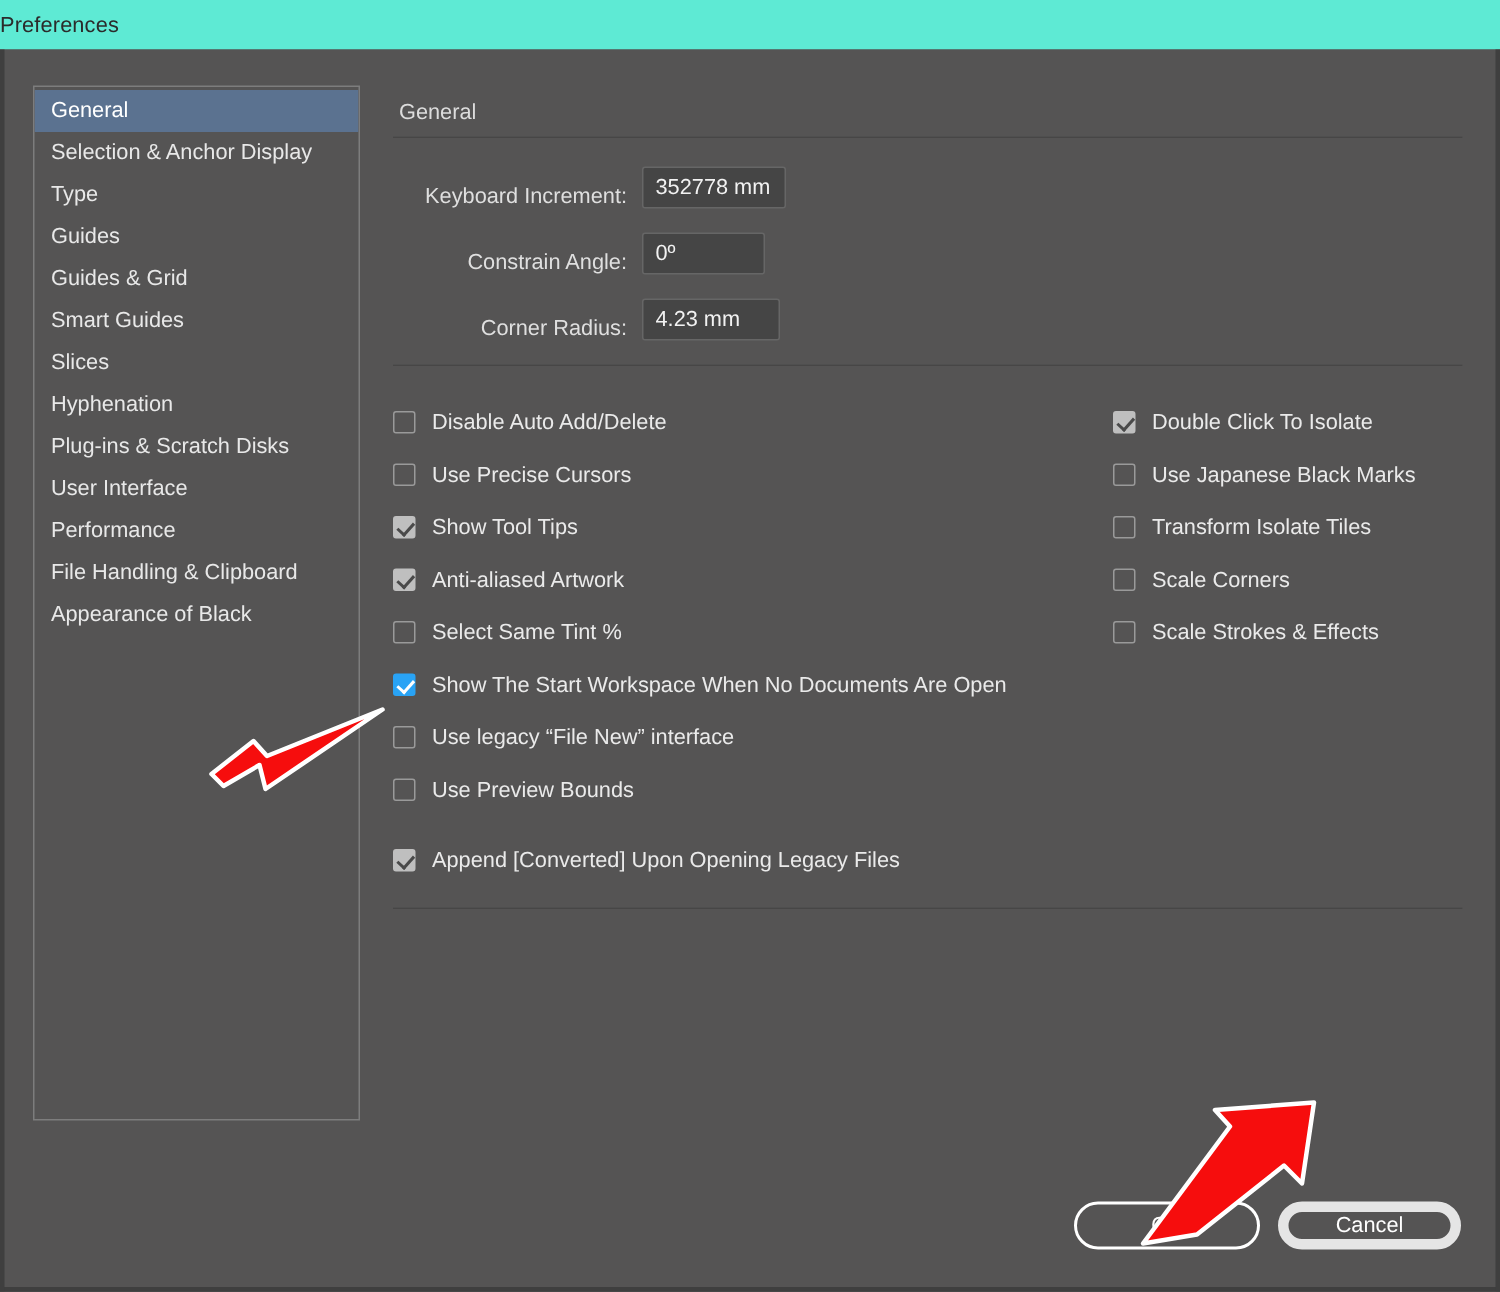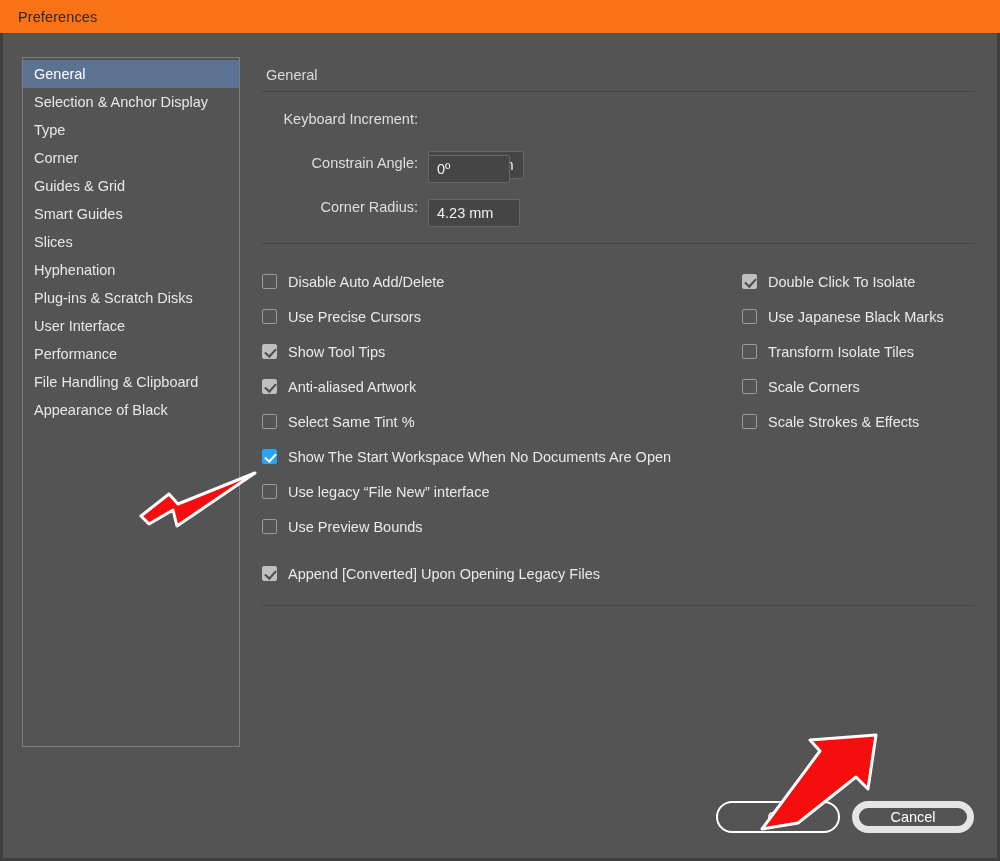--- a/index.html
+++ b/index.html
@@ -13,23 +13,23 @@
 
   
   #window {
     position: relative;
     width: 1000px; height: 861px;
     background: #4f4f4f;
     display: flex; flex-direction: column;
   }
   #titlebar {
     height: 33px;
-    background: #f97316;
+    background: #5eead4;
     display: flex; align-items: center;
-    padding-left: 18px;
+    padding-left: 0;
     flex: 0 0 33px;
   }
   #titlebar .title {
     font-size: 14.5px;
     color: #2b2b2b;
     letter-spacing: .1px;
   }
   #body {
     position: relative;
     flex: 1 1 auto;
@@ -79,21 +79,21 @@
   .divider {
     height: 1px;
     background: #5f5e5e;
     border-top: 1px solid #474646;
     margin: 8px 0 0 0;
   }
 
   
   .fields { margin-top: 19px; }
   .field-row {
-    display: flex; align-items: flex-start;
+    display: flex; align-items: flex-end;
     height: 28px; margin-bottom: 16px;
   }
   .field-label {
     width: 166px;
     text-align: right;
     font-size: 14.5px;
     color: #dfdfdf;
     padding-right: 10px;
     white-space: nowrap;
   }
@@ -206,21 +206,21 @@
   <div id="titlebar">
     <span class="title">Preferences</span>
   </div>
 
   <div id="body">
 
     <div id="sidebar">
         <div class="side-item selected">General</div>
         <div class="side-item">Selection &amp; Anchor Display</div>
         <div class="side-item">Type</div>
-        <div class="side-item">Corner</div>
+        <div class="side-item">Guides</div>
         <div class="side-item">Guides &amp; Grid</div>
         <div class="side-item">Smart Guides</div>
         <div class="side-item">Slices</div>
         <div class="side-item">Hyphenation</div>
         <div class="side-item">Plug-ins &amp; Scratch Disks</div>
         <div class="side-item">User Interface</div>
         <div class="side-item">Performance</div>
         <div class="side-item">File Handling &amp; Clipboard</div>
         <div class="side-item">Appearance of Black</div>
       </div>

